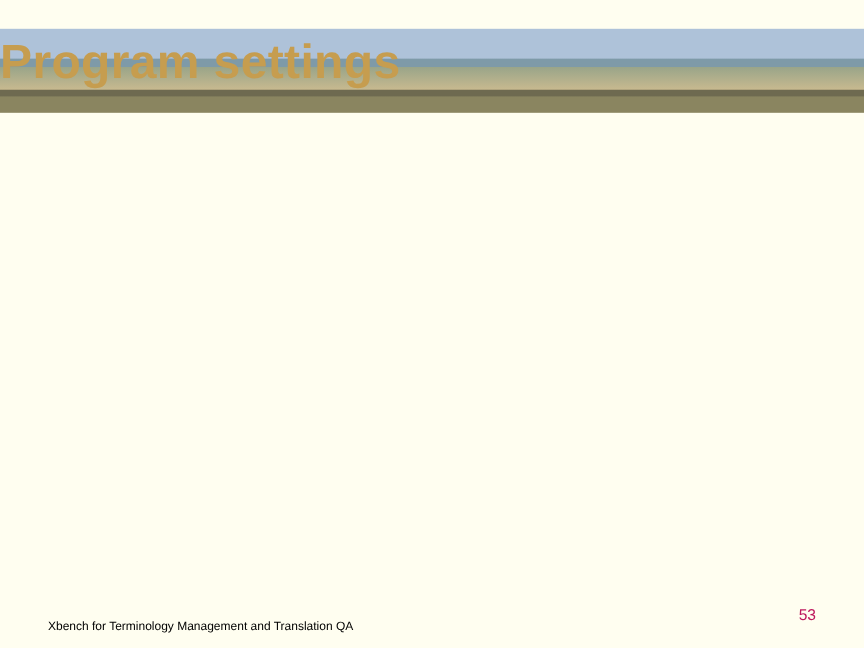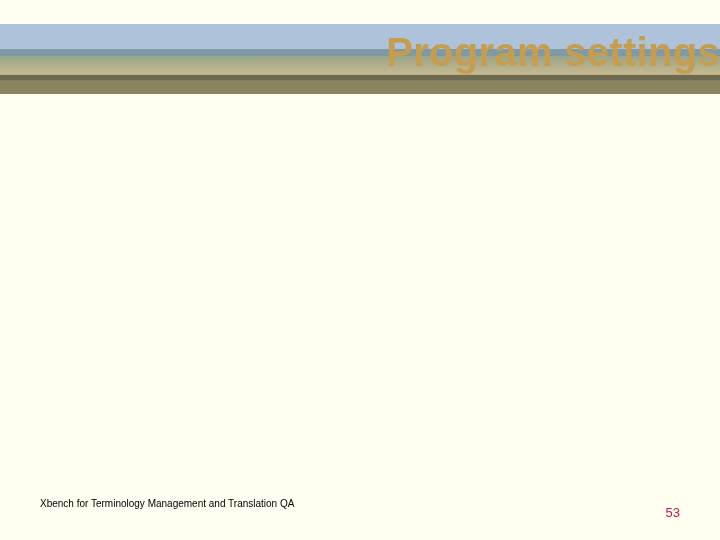--- a/index.html
+++ b/index.html
@@ -36,39 +36,39 @@
       #6e6a50 80%,
       #8a8560 81%,
       #8a8560 100%
     );
   }
   .title {
     position: absolute;
     top: 30px;
     left: 0;
     right: 0;
-    text-align: right;
+    text-align: left;
     font-size: 40px;
     font-weight: 700;
     color: #c69d4f;
     letter-spacing: 0.3px;
   }
   .body-text {
     position: absolute;
     top: 128px;
     left: 66px;
     width: 580px;
     font-size: 25px;
     line-height: 1.2;
     color: #000;
   }
   .footer-left {
     position: absolute;
     left: 40px;
-    bottom: 31px;
+    bottom: 12px;
     font-size: 10px;
     color: #000;
   }
   .footer-right {
     position: absolute;
     right: 40px;
     bottom: 20px;
     font-size: 13px;
     color: #be185d;
   }

